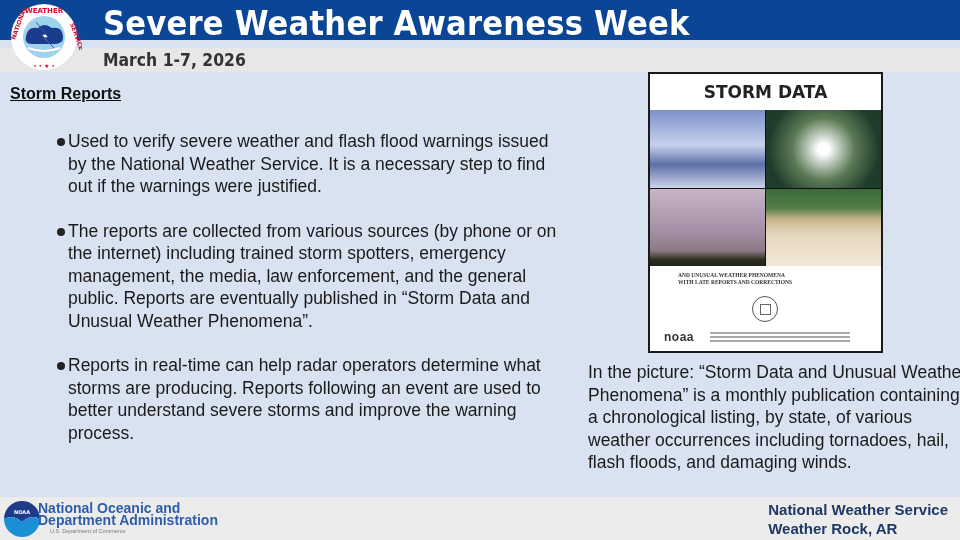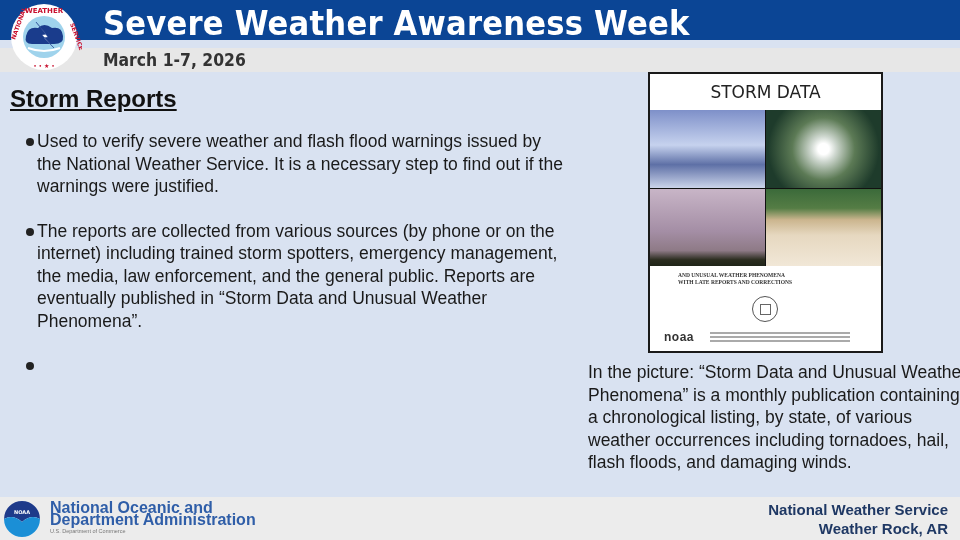--- a/index.html
+++ b/index.html
@@ -6,47 +6,47 @@
   html, body { width: 960px; height: 540px; overflow: hidden; }
   body { position: relative; background: #d9e2f1; font-family: "Liberation Sans", sans-serif; color: #1a1a1a; }
 
   .header { position: absolute; left: 0; top: 0; width: 960px; height: 40px; background: #0b4595; }
   .header-title { position: absolute; left: 103px; top: 4px; font-size: 33px; font-weight: bold; color: #ffffff; letter-spacing: 0.2px; font-family: "DejaVu Sans", sans-serif; transform: scaleX(0.93); transform-origin: left; }
   .dateband { position: absolute; left: 0; top: 48px; width: 960px; height: 24px; background: #e7e7e7; }
   .date-text { position: absolute; left: 103px; top: 2px; font-size: 17px; font-weight: bold; color: #333333; font-family: "DejaVu Sans", sans-serif; transform: scaleX(0.92); transform-origin: left; }
 
   .nws-logo { position: absolute; left: 6px; top: 2px; width: 76px; height: 70px; }
 
-  .section-title { position: absolute; left: 10px; top: 85px; font-size: 24px; font-weight: bold; text-decoration: underline; color: #111; }
+  .section-title { position: absolute; left: 10px; top: 85px; font-size: 16px; font-weight: bold; text-decoration: underline; color: #111; }
 
   .bullets { position: absolute; left: 0; top: 130px; width: 570px; }
-  .bullet { position: relative; padding-left: 37px; font-size: 17.5px; line-height: 22.5px; color: #1a1a1a; margin-bottom: 22px; }
+  .bullet { position: relative; padding-left: 37px; font-size: 17.5px; line-height: 22.5px; color: #1a1a1a; margin-bottom: 22px; margin-left: 31px; }
   .bullet .dot { position: absolute; left: 26px; top: 8px; width: 8px; height: 8px; border-radius: 50%; background: #222; }
 
   .cover { position: absolute; left: 648px; top: 72px; width: 235px; height: 281px; border: 2px solid #1a1a1a; background: #fff; overflow: hidden; }
-  .cover-title { position: absolute; left: 0; top: 8px; width: 100%; text-align: center; font-size: 17px; font-weight: normal; color: #222; font-family: "DejaVu Sans", sans-serif; }
+  .cover-title { position: absolute; left: 0; top: 8px; width: 100%; text-align: center; font-size: 17px; font-weight: bold; color: #222; font-family: "DejaVu Sans", sans-serif; }
   .cover-photos { position: absolute; left: 0; top: 36px; width: 100%; height: 156px; display: grid; grid-template-columns: 1fr 1fr; grid-template-rows: 1fr 1fr; gap: 1px; background: #111; }
   .ph1 { background: linear-gradient(180deg, #7e90c9 0%, #c6d2ee 45%, #5e70a6 70%, #cbd4ea 100%); position: relative; }
   .ph2 { background: radial-gradient(circle at 50% 50%, #ffffff 0 8%, #cfd8d0 18%, #5c7a55 45%, #1e3b2b 80%); }
   .ph3 { background: linear-gradient(180deg, #c8b5c7 0%, #a48ea5 55%, #8e7a86 80%, #2b2d1f 92%, #1f2418 100%); }
   .ph4 { background: linear-gradient(180deg, #3b6a3a 0%, #557d45 25%, #cbb58e 40%, #e6d8c0 60%, #f1e7d7 100%); }
   .cover-sub { position: absolute; left: 28px; top: 198px; font-size: 5.5px; font-weight: bold; color: #333; font-family: "Liberation Serif", serif; line-height: 7px; }
   .cover-seal { position: absolute; left: 102px; top: 222px; width: 26px; height: 26px; border-radius: 50%; border: 1.5px solid #555; }
   .cover-seal::after { content: ""; position: absolute; left: 7px; top: 7px; width: 9px; height: 9px; border: 1px solid #666; }
   .noaa-word { position: absolute; left: 14px; top: 256px; font-size: 12px; font-weight: bold; color: #333; letter-spacing: 0.5px; }
   .noaa-lines { position: absolute; left: 60px; top: 258px; width: 140px; }
   .noaa-lines div { height: 2px; background: #aaa; margin-bottom: 2px; }
 
   .caption { position: absolute; left: 588px; top: 361px; width: 380px; font-size: 17.5px; line-height: 22.5px; color: #1a1a1a; }
 
   .footer { position: absolute; left: 0; top: 497px; width: 960px; height: 43px; background: #ececec; }
   .noaa-logo { position: absolute; left: 3px; top: 500px; width: 38px; height: 38px; }
-  .noaa-name { position: absolute; left: 50px; top: 502px; font-size: 16px; font-weight: bold; color: #2f5ea8; line-height: 12px; }
+  .noaa-name { position: absolute; left: 38px; top: 502px; font-size: 14px; font-weight: bold; color: #2f5ea8; line-height: 12px; }
   .noaa-dept { position: absolute; left: 50px; top: 528px; font-size: 5.5px; color: #777; }
-  .office { position: absolute; right: 12px; top: 500px; text-align: right; font-size: 15px; font-weight: bold; color: #1f3864; line-height: 19px; }
+  .office { position: absolute; right: 12px; top: 500px; font-size: 15px; font-weight: bold; color: #1f3864; line-height: 19px; }
 </style>
 </head>
 <body>
 
 <div class="header">
   <div class="header-title">Severe Weather Awareness Week</div>
 </div>
 <div class="dateband">
   <div class="date-text">March 1-7, 2026</div>
 </div>
@@ -69,20 +69,21 @@
   <div class="bullet">
     <span class="dot"></span>
     <span>Used to verify severe weather and flash flood warnings issued by the National Weather Service. It is a necessary step to find out if the warnings were justified.</span>
   </div>
   <div class="bullet">
     <span class="dot"></span>
     <span>The reports are collected from various sources (by phone or on the internet) including trained storm spotters, emergency management, the media, law enforcement, and the general public. Reports are eventually published in “Storm Data and Unusual Weather Phenomena”.</span>
   </div>
   <div class="bullet">
     <span class="dot"></span>
+    <span>Reports in real-time can help radar operators determine what storms are producing. Reports following an event are used to better understand severe storms and improve the warning process.</span>
   </div>
 </div>
 
 <div class="cover">
   <div class="cover-title">STORM DATA</div>
   <div class="cover-photos">
     <div class="ph1"></div>
     <div class="ph2"></div>
     <div class="ph3"></div>
     <div class="ph4"></div>

